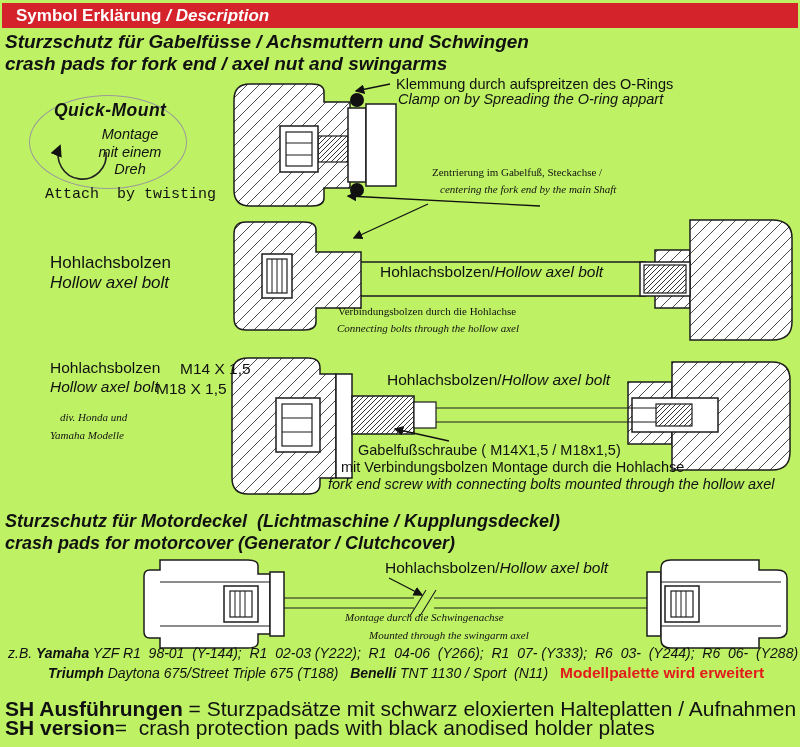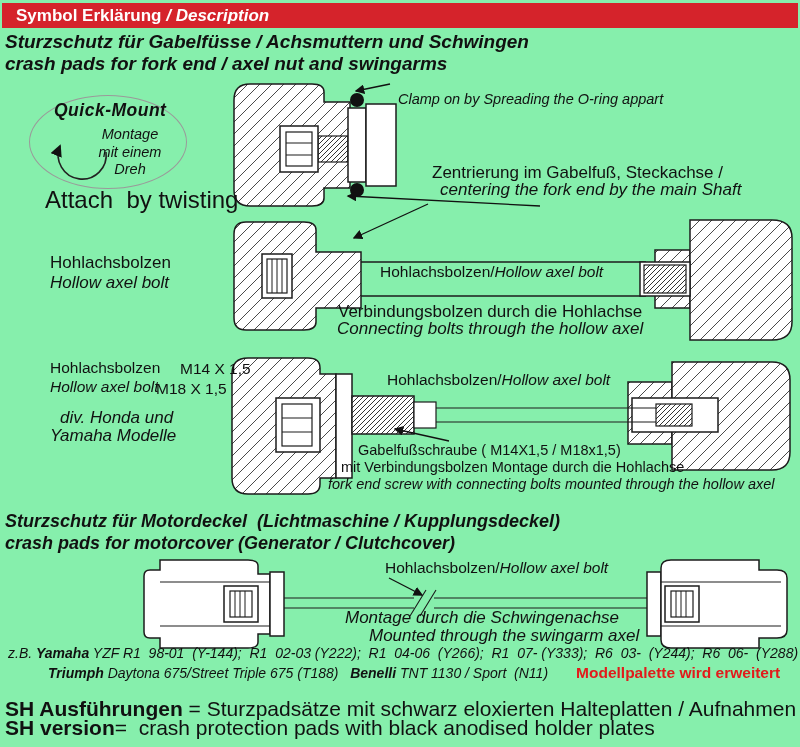--- a/index.html
+++ b/index.html
@@ -1,39 +1,39 @@
 <!DOCTYPE html>
 <html><head>
 <meta charset="utf-8">
 <style>
   html,body{margin:0;padding:0;background:#fff;}
-  .page{position:relative;width:800px;height:747px;background:#86efac;overflow:hidden;
+  .page{position:relative;width:800px;height:747px;background:#bef264;overflow:hidden;
         font-family:"Liberation Sans","DejaVu Sans",sans-serif;color:#111;}
   .art{position:absolute;left:0;top:0;}
   .banner{position:absolute;left:2px;top:3px;right:2px;height:25px;background:#d5232b;
           color:#fff;font-weight:bold;font-size:17px;line-height:25px;padding-left:14px;
           white-space:pre;}
   .banner .it{font-style:italic;}
   .lbl{position:absolute;white-space:pre;font-size:14.5px;line-height:17px;}
   .it{font-style:italic;}
   .b{font-weight:bold;}
   .h1{position:absolute;left:5px;font-size:19px;font-weight:bold;font-style:italic;white-space:pre;}
   .h2{position:absolute;left:5px;font-size:18px;font-weight:bold;font-style:italic;white-space:pre;}
   .qm-ellipse{position:absolute;left:29px;top:95px;width:156px;height:92px;
               border:1.4px solid #9a9a9a;border-radius:50%;}
   .qm-title{position:absolute;left:54px;top:100px;font-size:17.5px;font-weight:bold;
             font-style:italic;letter-spacing:.5px;white-space:pre;}
   .qm-note{position:absolute;left:84px;top:126px;width:92px;text-align:center;
            font-size:14.5px;line-height:17.5px;font-style:italic;white-space:pre;}
-  .qm-caption{position:absolute;left:45px;top:186px;font-size:24px;white-space:pre;}
-  .s15{font-size:17px;}
+  .qm-caption{position:absolute;left:45px;top:186px;font-size:15px;white-space:pre;font-family:Liberation Mono, monospace;}
+  .s15{font-size:11px;font-family:Liberation Serif, serif;}
   .s155{font-size:15.5px;}
   .s17{font-size:17px;line-height:20px;}
   .models{font-size:14px;font-style:italic;text-align:center;}
-  .notice{color:#e21b1b;font-weight:bold;font-style:normal;font-size:15.5px;margin-left:28px;}
+  .notice{color:#e21b1b;font-weight:bold;font-style:normal;font-size:15.5px;margin-left:12px;}
   .sh{font-size:21px;}
 </style>
 </head>
 <body>
 
 <div class="page">
 
   <svg class="art" width="800" height="747" viewBox="0 0 800 747">
     <defs>
       <pattern id="hatch" patternUnits="userSpaceOnUse" width="12" height="12">
@@ -123,20 +123,21 @@
   <div class="h1" style="top:31px;">Sturzschutz für Gabelfüsse / Achsmuttern und Schwingen</div>
   <div class="h1" style="top:53px;">crash pads for fork end / axel nut and swingarms</div>
 
   <div class="qm-ellipse"></div>
   <div class="qm-title">Quick-Mount</div>
   <div class="qm-note">Montage
 mit einem
 Dreh</div>
   <div class="qm-caption">Attach  by twisting</div>
 
+  <div class="lbl" style="left:396px;top:76px;">Klemmung durch aufspreitzen des O-Rings</div>
   <div class="lbl it" style="left:398px;top:91px;">Clamp on by Spreading the O-ring appart</div>
 
   <div class="lbl s15" style="left:432px;top:164px;">Zentrierung im Gabelfuß, Steckachse /</div>
   <div class="lbl s15 it" style="left:440px;top:181px;">centering the fork end by the main Shaft</div>
 
   <div class="lbl s17" style="left:50px;top:253px;">Hohlachsbolzen</div>
   <div class="lbl s17 it" style="left:50px;top:273px;">Hollow axel bolt</div>
 
   <div class="lbl s155" style="left:380px;top:263px;"><span>Hohlachsbolzen/</span><span class="it">Hollow axel bolt</span></div>
 

